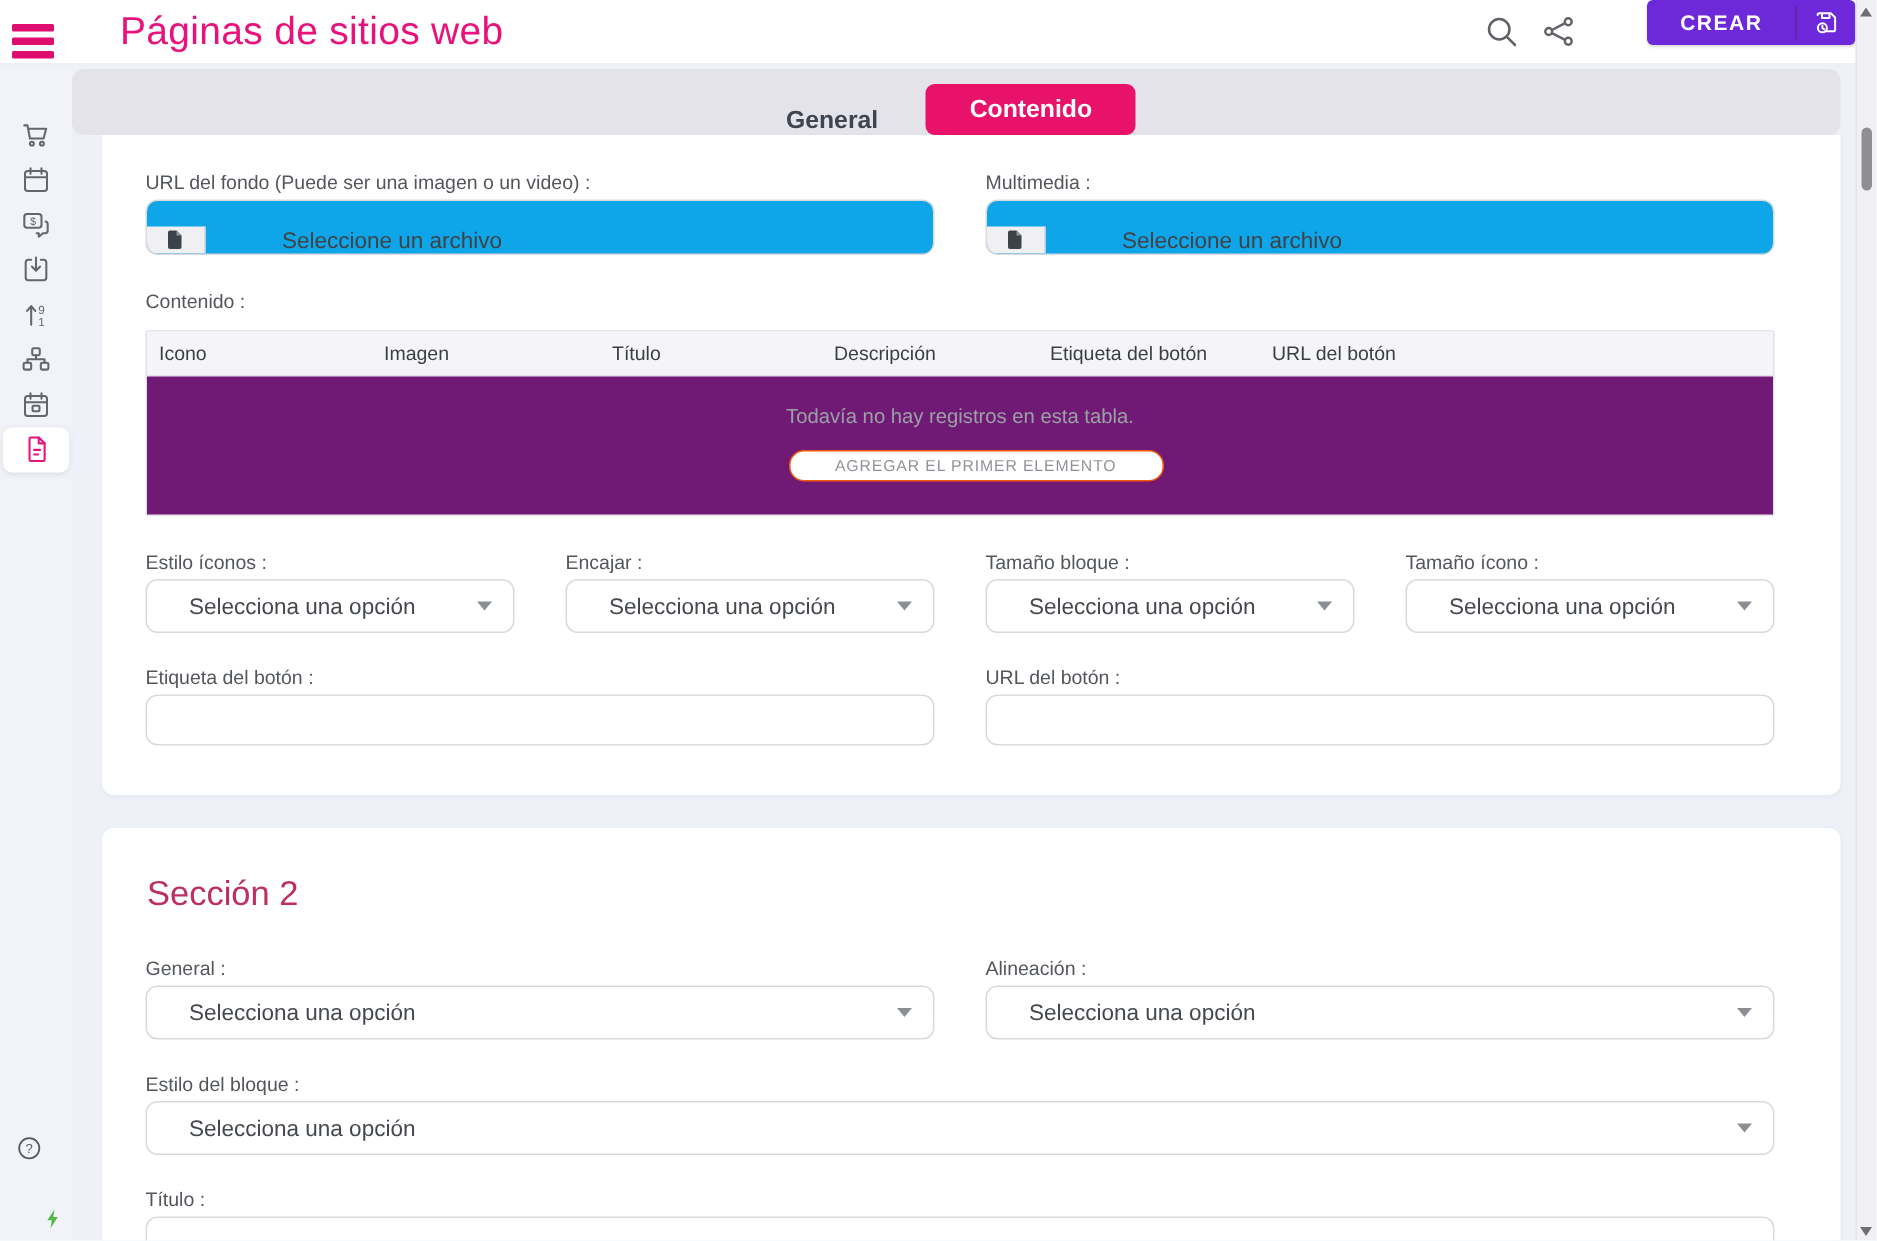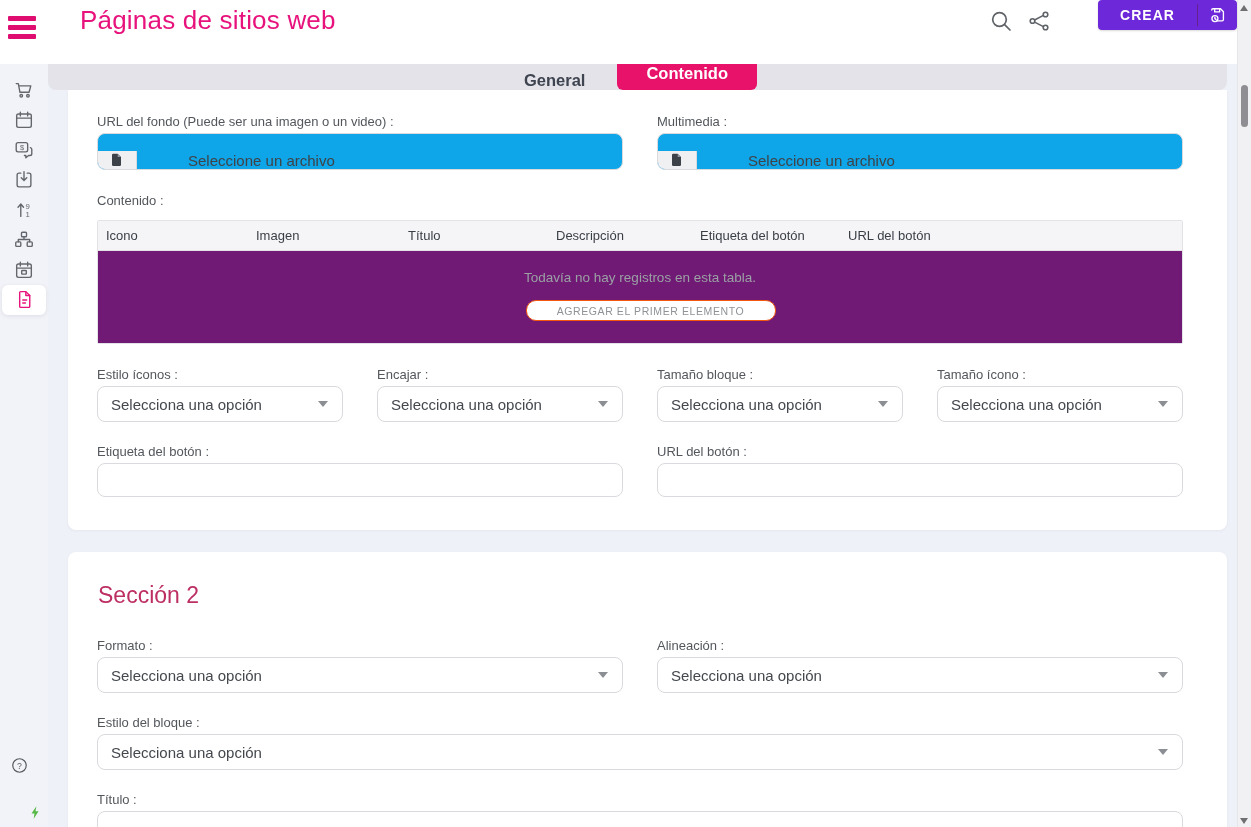--- a/index.html
+++ b/index.html
@@ -1,20 +1,20 @@
 <!DOCTYPE html>
 <html><head>
 <meta charset="utf-8">
 <style>
   html,body{margin:0;padding:0;}
   body{font-family:"Liberation Sans",sans-serif;}
   .screen{position:relative;width:1251px;height:827px;overflow:hidden;background:#eff1f8;}
 
   
-  .topbar{position:absolute;left:0;top:0;width:1238px;height:64px;background:#ffffff;z-index:6;}
+  .topbar{position:absolute;left:0;top:0;width:1238px;height:42px;background:#ffffff;z-index:6;}
   .hamburger{position:absolute;left:8px;top:16px;width:28px;cursor:pointer;}
   .hamburger span{display:block;height:4.5px;border-radius:1px;background:#e00d70;margin-bottom:4.5px;}
   .page-title{position:absolute;left:80px;top:5px;font-size:26px;font-weight:500;color:#e8127c;letter-spacing:.2px;white-space:nowrap;}
   .hdr-icon{position:absolute;top:9px;width:24px;height:24px;}
   .hdr-icon.search{left:989px;}
   .hdr-icon.share{left:1027px;}
   .create-btn{position:absolute;left:1098px;top:0;width:139px;height:30px;background:#6d28d9;border-radius:4px;display:flex;align-items:stretch;cursor:pointer;box-shadow:0 1px 2px rgba(0,0,0,.15);}
   .create-label{flex:1;display:flex;align-items:center;justify-content:center;color:#fff;font-size:14px;font-weight:700;letter-spacing:1px;}
   .create-div{width:1px;background:rgba(90,20,0,.35);margin:4px 0;}
   .create-ico{width:39px;display:flex;align-items:center;justify-content:center;}
@@ -38,21 +38,21 @@
   .card2{margin-top:22px;height:420px;padding:18px 44px 0 29px;box-sizing:border-box;}
 
   .g2{display:grid;grid-template-columns:1fr 1fr;column-gap:34px;}
   .g4{display:grid;grid-template-columns:repeat(4,1fr);column-gap:34px;}
   .lbl{display:block;font-size:13px;color:#53575c;margin-bottom:4px;}
 
   .filebox{height:35px;border:1px solid #d9dade;border-radius:8px;display:flex;align-items:flex-end;background:#0ea5e9;overflow:hidden;cursor:pointer;gap:38px;}
   .file-prefix{width:38px;background:#f0f0f3;border-right:1px solid #d9dade;display:flex;align-items:center;justify-content:center;}
   .file-text{flex:1;display:flex;align-items:center;padding-left:13px;font-size:15px;color:#3f4347;}
 
-  .selectbox{position:relative;height:34px;border:1px solid #d9dade;border-radius:8px;background:#fff;display:flex;align-items:center;padding-left:13px;font-size:15px;color:#44484d;cursor:pointer;}
+  .selectbox{position:relative;height:34px;border:1px solid #d9dade;border-radius:8px;background:#fff;display:flex;align-items:center;padding-left:28px;font-size:15px;color:#44484d;cursor:pointer;}
   .caret{position:absolute;right:14px;top:14px;width:0;height:0;border-left:5px solid transparent;border-right:5px solid transparent;border-top:6px solid #8b8f94;}
   .textinput{width:100%;height:34px;border:1px solid #d9dade;border-radius:8px;box-sizing:border-box;font-size:15px;color:#3f4347;padding:0 12px;outline:none;background:#fff;}
 
   .concepts-lbl{margin-top:23px;}
   .tbl{margin-top:12px;border:1px solid #e2e2e7;border-radius:2px;}
   .tbl-head{display:grid;grid-template-columns:150px 152px 148px 144px 148px 1fr;background:#f5f5f8;border-bottom:1px solid #e2e2e7;height:29px;align-items:center;}
   .tbl-head span{font-size:13px;color:#3a3f45;padding-left:8px;white-space:nowrap;}
   .tbl-body{height:92px;display:flex;flex-direction:column;align-items:center;padding-top:19px;box-sizing:border-box;background:#701a75;}
   .tbl-empty{font-size:13.5px;color:#9ba0a5;}
   .tbl-add{margin-top:15px;width:250px;height:21px;border:1px solid #f4570c;border-radius:10px;background:#fff;display:flex;align-items:center;justify-content:center;font-size:10.5px;color:#8f9296;letter-spacing:.6px;cursor:pointer;margin-left:21px;}
@@ -304,21 +304,21 @@
         </div>
       </div>
 
     </div>
 
     <div class="card card2">
       <div class="sec2-title">Sección 2</div>
 
       <div class="g2 sec2-row1">
         <div>
-          <span class="lbl">Formato :</span>
+          <span class="lbl">General :</span>
           <div class="selectbox">
             <span>Selecciona una opción</span>
             <span class="caret"></span>
           </div>
         </div>
         <div>
           <span class="lbl">Alineación :</span>
           <div class="selectbox">
             <span>Selecciona una opción</span>
             <span class="caret"></span>

